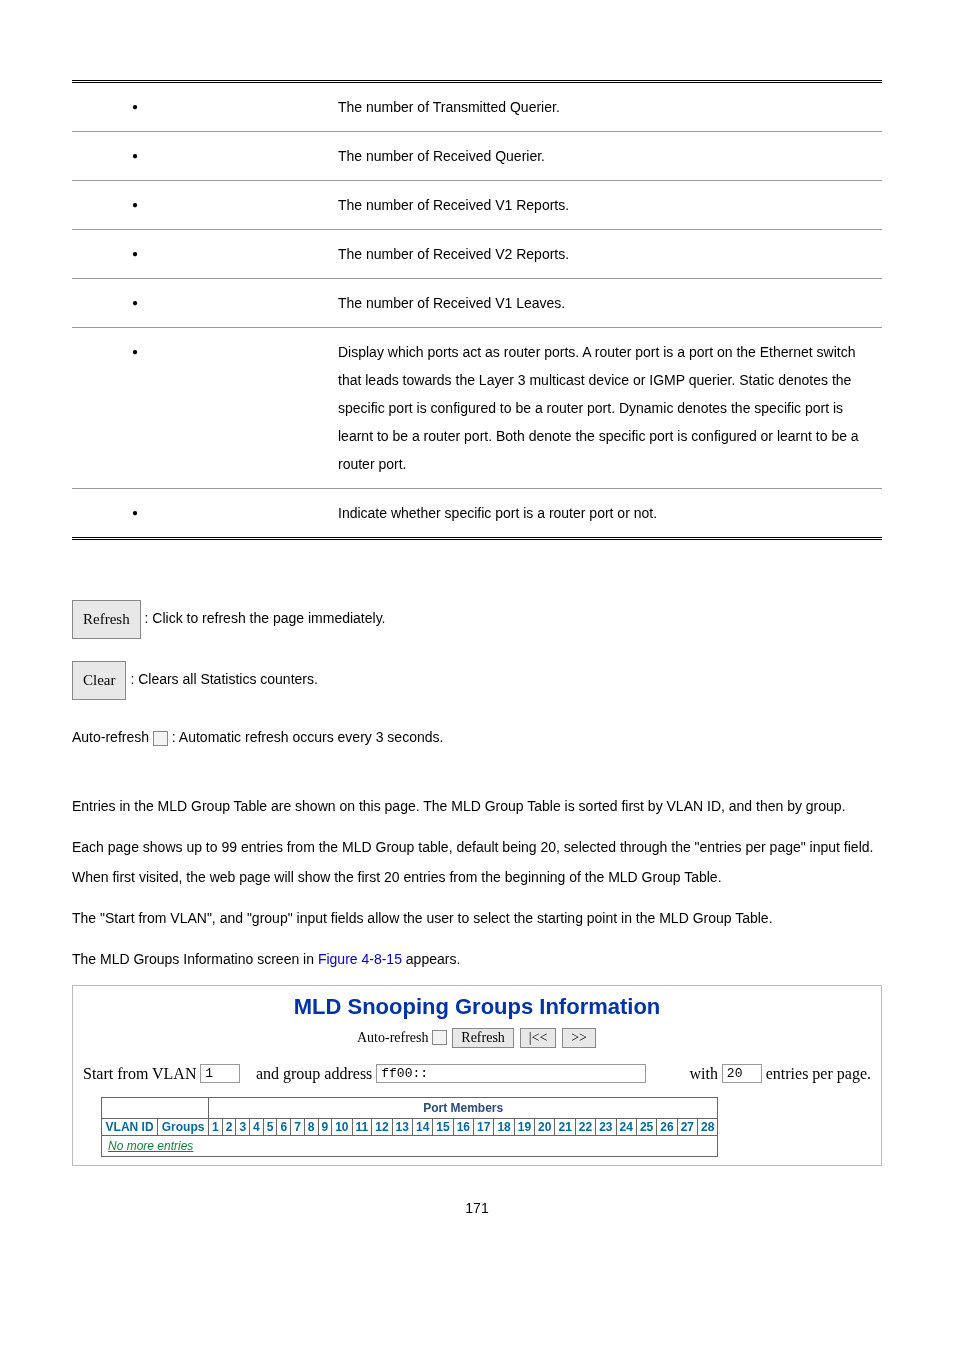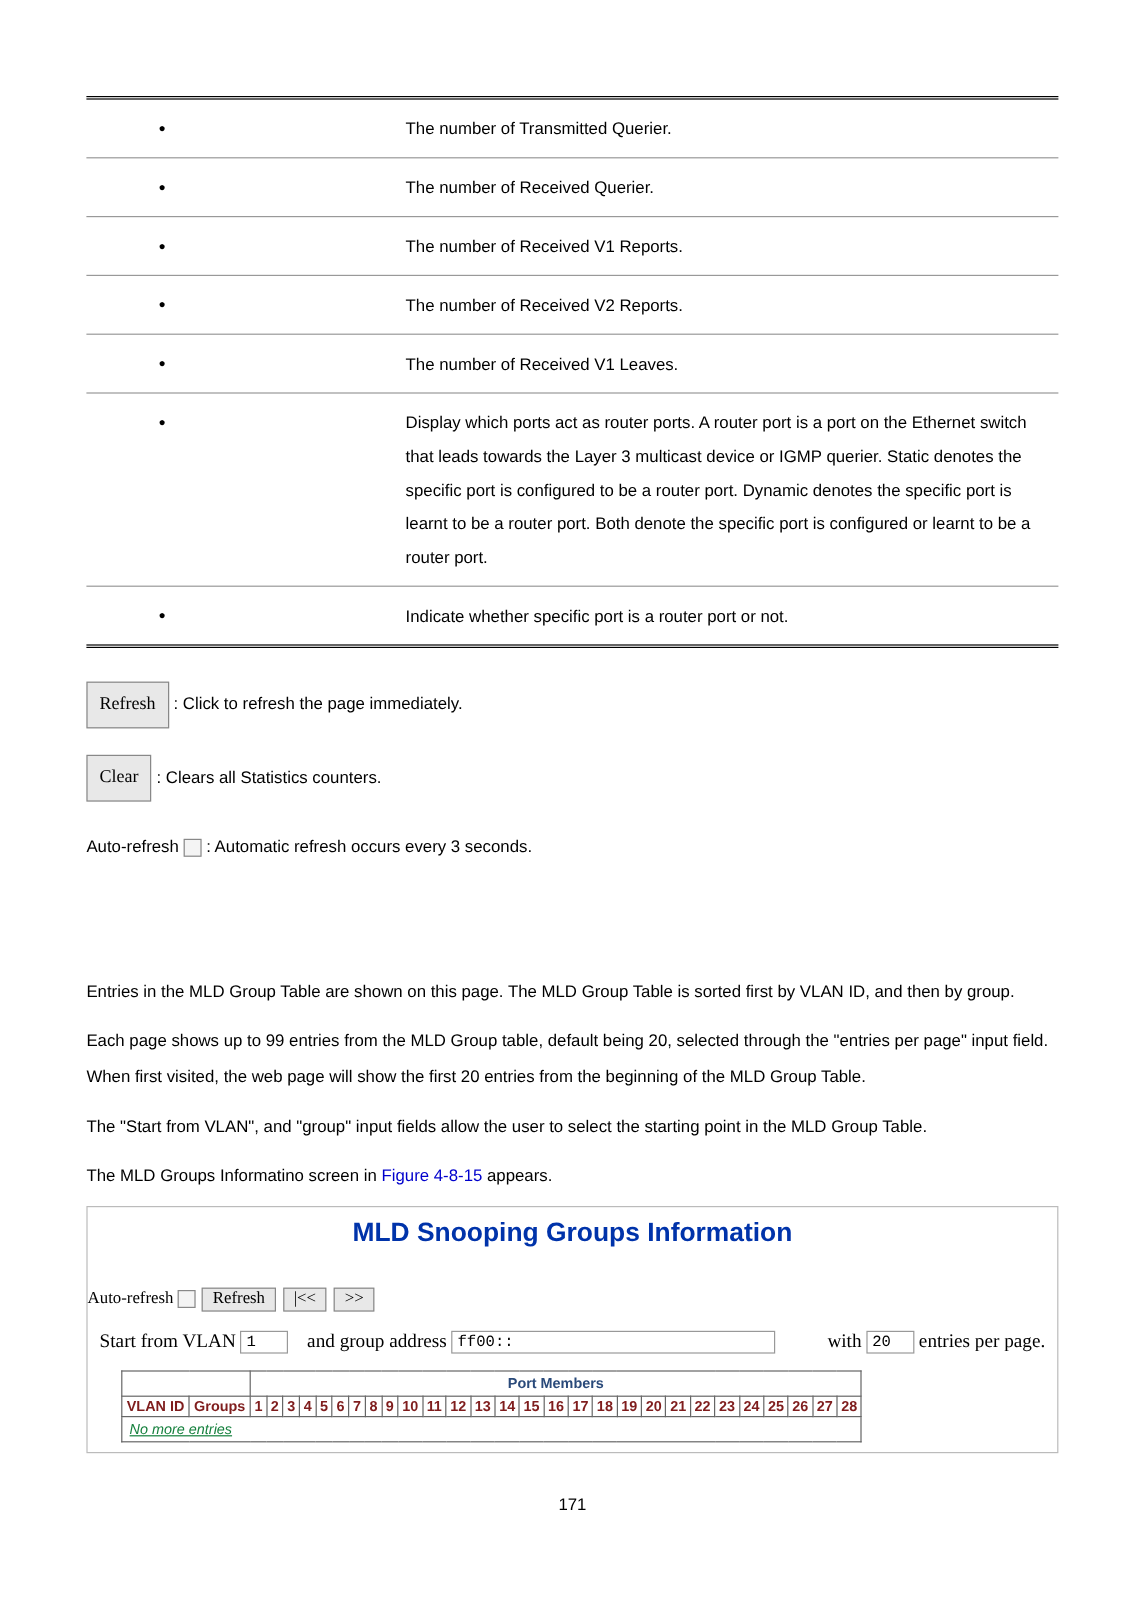--- a/index.html
+++ b/index.html
@@ -13,21 +13,21 @@
   .page {
     padding: 80px 72px 40px 72px;
   }
 
   
   .desc-table {
     width: 100%;
     border-collapse: collapse;
     border-top: 3px double #000;
     border-bottom: 3px double #000;
-    margin-bottom: 28px;
+    margin-bottom: 60px;
   }
   .desc-table td {
     border-top: 1px solid #999;
     vertical-align: top;
     padding: 10px 8px;
     line-height: 2.0;
   }
   .desc-table tr:first-child td { border-top: none; }
   .desc-table td.bullet-cell { width: 190px; padding-left: 60px; }
   .desc-table td.bullet-cell::before {
@@ -50,39 +50,38 @@
   .checkbox-box {
     display: inline-block;
     width: 13px; height: 13px;
     border: 1px solid #888;
     background: #f4f4f4;
     vertical-align: middle;
   }
   .btn-row { line-height: 2.2; margin-bottom: 22px; }
 
   .bodytext { line-height: 2.2; margin: 0 0 10px 0; }
-  .section-intro { margin-top: 90px; }
+  .section-intro { margin-top: 38px; }
   .link { color: #0000cc; }
 
   
   .panel {
     border: 1px solid #bbb;
     margin-top: 8px;
   }
   .panel-title {
     color: #0033aa;
     font-weight: bold;
     font-size: 22px;
     text-align: center;
     padding: 8px 0 6px 0;
   }
   .panel-controls {
-    text-align: left;
+    text-align: center;
     padding: 2px 0 10px 0;
-    margin-top: 25px;
   }
   .panel-controls .faux-btn {
     font-family: "Times New Roman", serif;
     font-size: 14px;
     padding: 1px 8px;
     margin: 0 1px;
   }
   .panel-ctrl-label {
     font-family: "Times New Roman", serif;
     font-size: 14px;
@@ -110,21 +109,21 @@
   }
   .inner-table {
     border-collapse: collapse;
     font-size: 12px;
     border-radius: 12px;
   }
   .inner-table th, .inner-table td {
     border: 1px solid #666;
     padding: 1px 3px;
     text-align: center;
-    color: #7f1d1d;
+    color: #0369a1;
     font-weight: bold;
     white-space: nowrap;
     background: #fff;
   }
   .inner-table th.pm-head { font-weight: bold; color: #2a4a7a; }
   .inner-table td.nomore {
     text-align: left;
     font-style: italic;
     font-weight: normal;
     color: #15803d;

